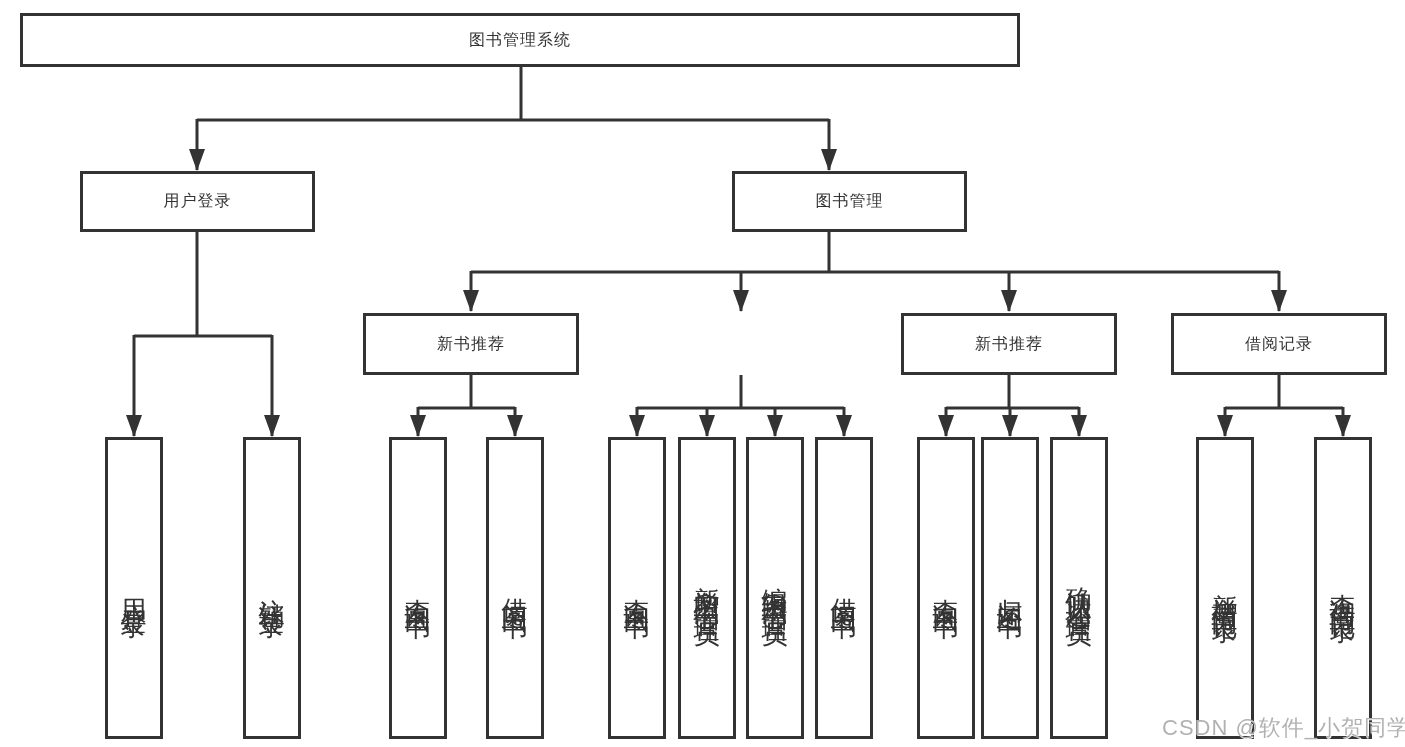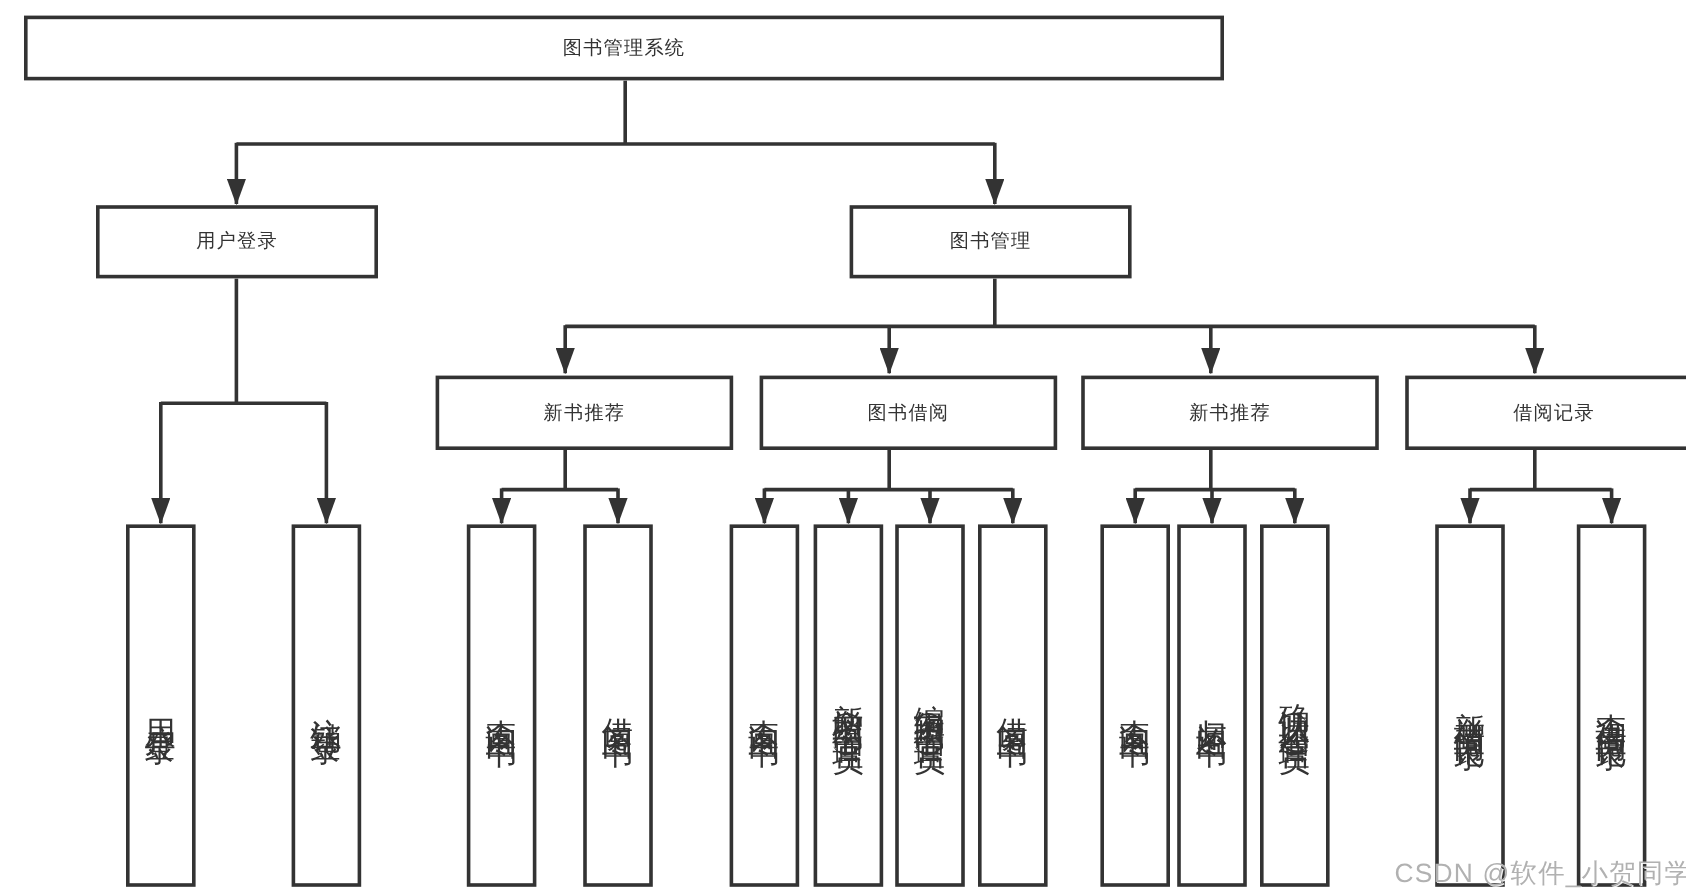--- a/index.html
+++ b/index.html
@@ -28,21 +28,21 @@
     display: flex;
     align-items: center;
     justify-content: center;
     font-size: 16px;
     letter-spacing: 1px;
     color: #333333;
     z-index: 2;
   }
   .root-box { left: 20px; top: 13px; width: 1000px; height: 54px; }
   .l2-box   { top: 171px; width: 235px; height: 61px; }
-  .l3-box   { top: 313px; width: 248px; height: 62px; }
+  .l3-box   { top: 313px; width: 216px; height: 62px; }
 
   .vbox {
     position: absolute;
     top: 437px;
     width: 58px;
     height: 302px;
     background: #ffffff;
     border: 3px solid #333333;
     display: flex;
     align-items: center;
@@ -120,29 +120,26 @@
     </g>
   </svg>
 
   <div class="hbox root-box">
     <span>图书管理系统</span>
   </div>
 
   <div class="hbox l2-box" style="left:80px">
     <span>用户登录</span>
   </div>
-  <div class="hbox l2-box" style="left:708px">
+  <div class="hbox l2-box" style="left:732px">
     <span>图书管理</span>
   </div>
 
   <div class="hbox l3-box" style="left:363px">
     <span>新书推荐</span>
-  </div>
-  <div class="hbox l3-box" style="left:633px">
-    <span>图书借阅</span>
   </div>
   <div class="hbox l3-box" style="left:901px">
     <span>新书推荐</span>
   </div>
   <div class="hbox l3-box" style="left:1171px">
     <span>借阅记录</span>
   </div>
 
   <div class="vbox" style="left:105px">
     <span class="vtext">用户登录</span>

